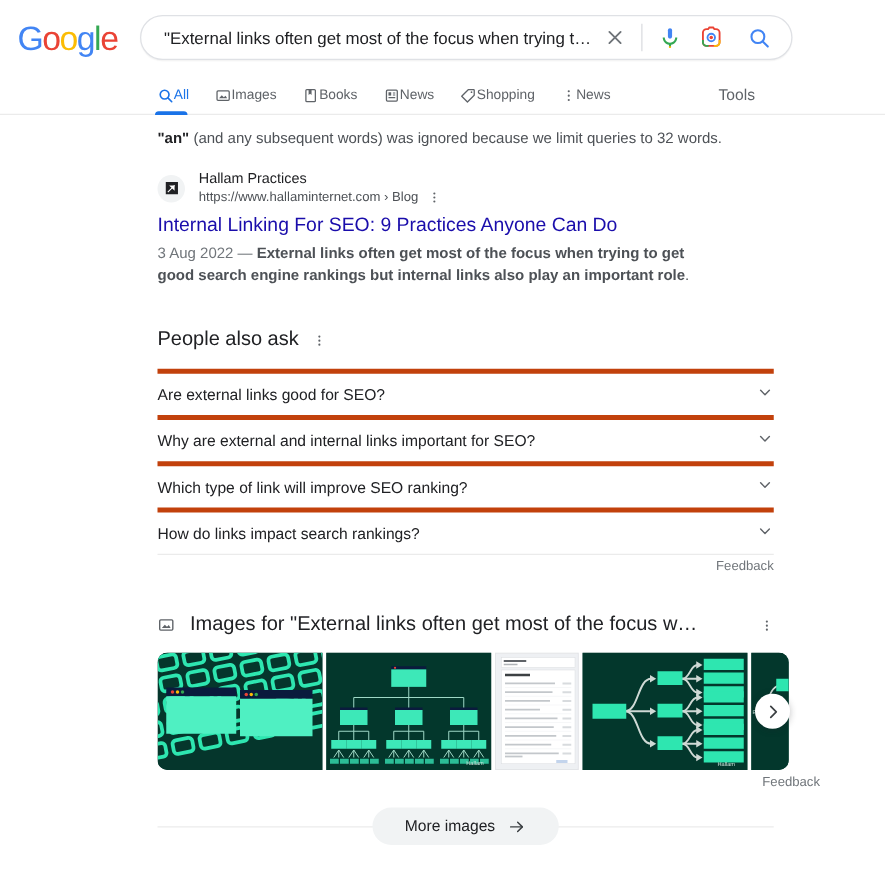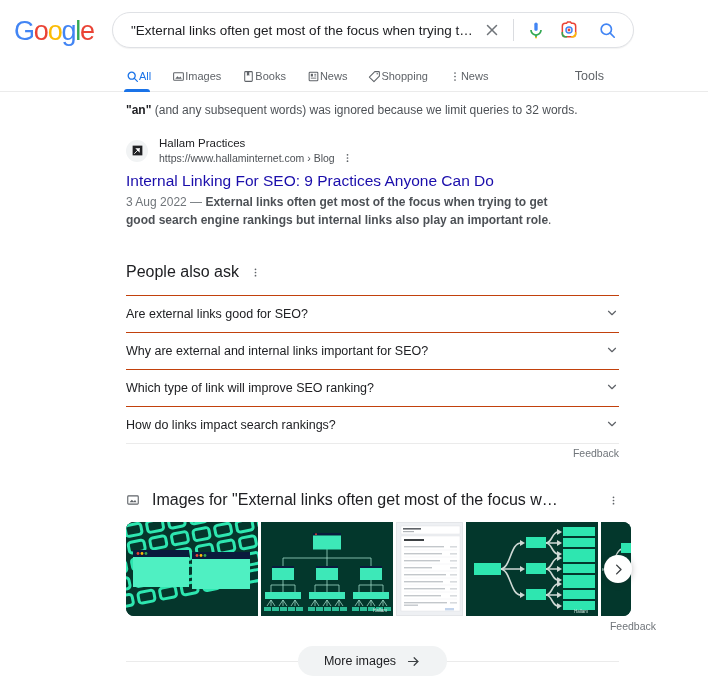--- a/index.html
+++ b/index.html
@@ -165,21 +165,21 @@
   .snippet b { color: #4d5156; font-weight: 700; }
 
   
   .paa { margin-top: 32px; max-width: 493px; position: relative; }
   .paa-head {
     display: flex; align-items: center; gap: 11px;
     margin-bottom: 12px;
   }
   .paa-title { font-size: 16px; color: #202124; line-height: 22px; }
   .paa-item {
-    border-top: 1px solid #c2410c;
+    border-top: 4px solid #c2410c;
     height: 37px;
     display: flex;
     align-items: center;
     justify-content: space-between;
     cursor: pointer;
     font-size: 12.5px;
     color: #202124;
   }
   .paa-item:last-of-type { border-bottom: none; }
   .paa-foot {

